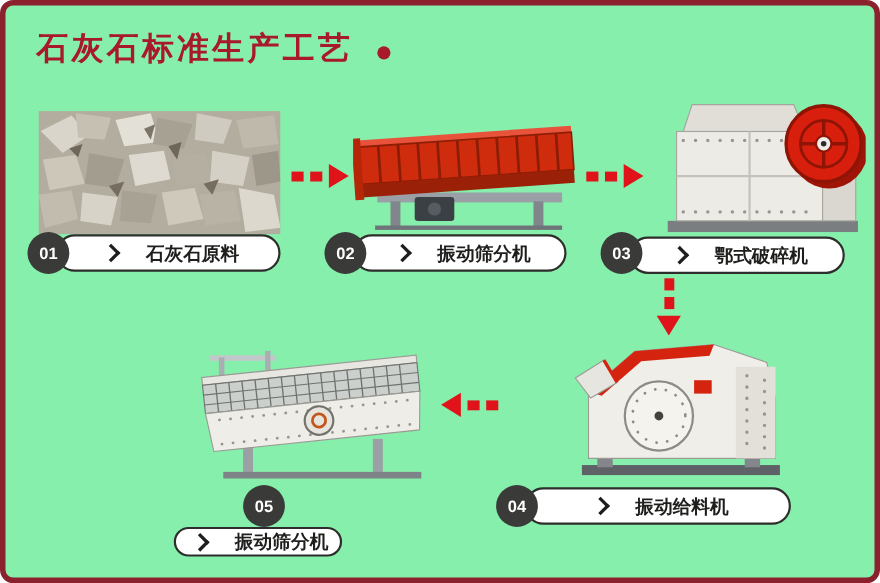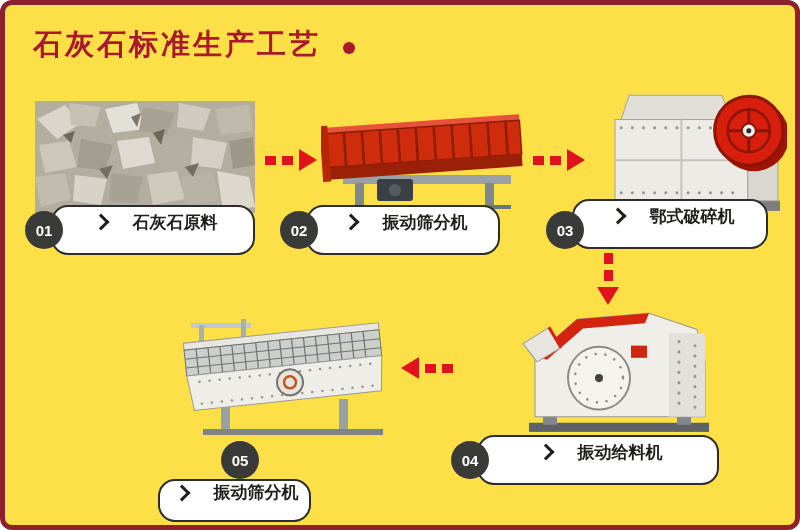--- a/index.html
+++ b/index.html
@@ -1,18 +1,18 @@
 <!DOCTYPE html>
 <html><head>
 <meta charset="utf-8">
 <style>
   html,body{margin:0;padding:0;background:#ffffff;}
   .stage{
     position:relative;width:800px;height:530px;box-sizing:border-box;
-    background:#fde047;border:5px solid #8c212e;border-radius:12px;
+    background:#86efac;border:5px solid #8c212e;border-radius:12px;
     overflow:hidden;font-family:"Liberation Sans","DejaVu Sans",sans-serif;
   }
   
   .title{
     position:absolute;left:28px;top:20px;margin:0;
     font-family:"Liberation Serif","DejaVu Serif",serif;
     font-size:29px;font-weight:900;color:#a8192b;letter-spacing:3px;
   }
   .title-dot{
     position:absolute;left:338px;top:37px;width:12px;height:12px;
@@ -30,29 +30,29 @@
   .step{position:absolute;display:flex;align-items:center;height:38px;}
   .num{
     width:38px;height:38px;border-radius:50%;background:#3a3a38;color:#fff;
     display:flex;align-items:center;justify-content:center;
     font-size:15px;font-weight:bold;z-index:2;flex:0 0 38px;
   }
   .pill{
     margin-left:-12px;flex:1;height:30px;background:#ffffff;
     border:2px solid #2d2d2b;border-radius:17px;
     display:flex;align-items:center;justify-content:center;gap:24px;
-    font-size:17px;font-weight:bold;color:#1e1e1c;padding:0 10px 16px 16px;
+    font-size:17px;font-weight:bold;color:#1e1e1c;padding:0 10px 0 16px;
   }
   .chev{
     width:9px;height:9px;flex:0 0 9px;
     border-top:3px solid #1e1e1c;border-right:3px solid #1e1e1c;
     transform:rotate(45deg);margin-right:2px;
   }
   .s1{left:20px;top:206px;width:230px;text-align:center;}
-  .s2{left:275px;top:206px;width:220px;text-align:right;}
+  .s2{left:290px;top:206px;width:220px;text-align:right;}
   .s3{left:541px;top:206px;width:222px;align-items:flex-end;}
   .s4{left:446px;top:436px;width:268px;text-align:center;}
   .s5{left:121px;top:436px;width:228px;flex-direction:column;}
   
   .arrow{position:absolute;display:flex;align-items:center;gap:6px;}
   .arrow.v{flex-direction:column;}
   .dash{width:11px;height:9px;background:#e0131a;}
   .dash-v{width:9px;height:11px;background:#e0131a;}
   .head-right{width:0;height:0;border-top:11px solid transparent;border-bottom:11px solid transparent;border-left:18px solid #e0131a;}
   .head-left{width:0;height:0;border-top:11px solid transparent;border-bottom:11px solid transparent;border-right:18px solid #e0131a;}

